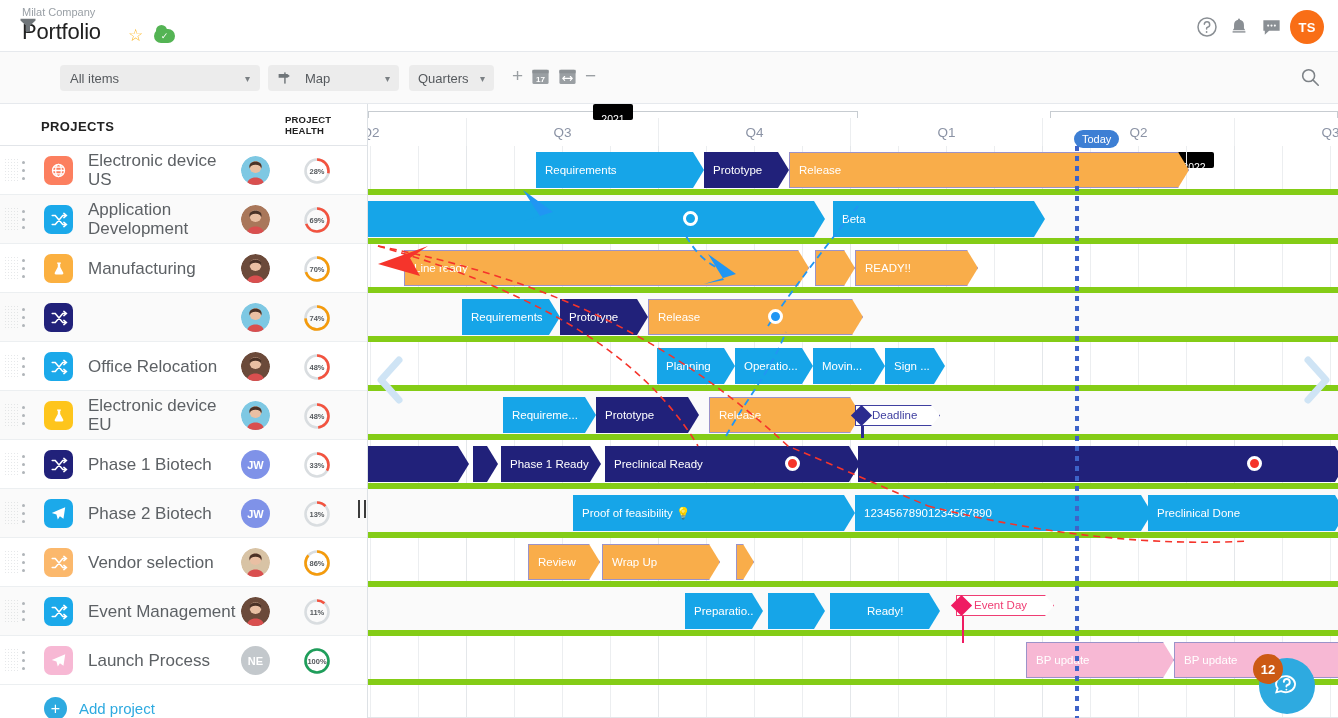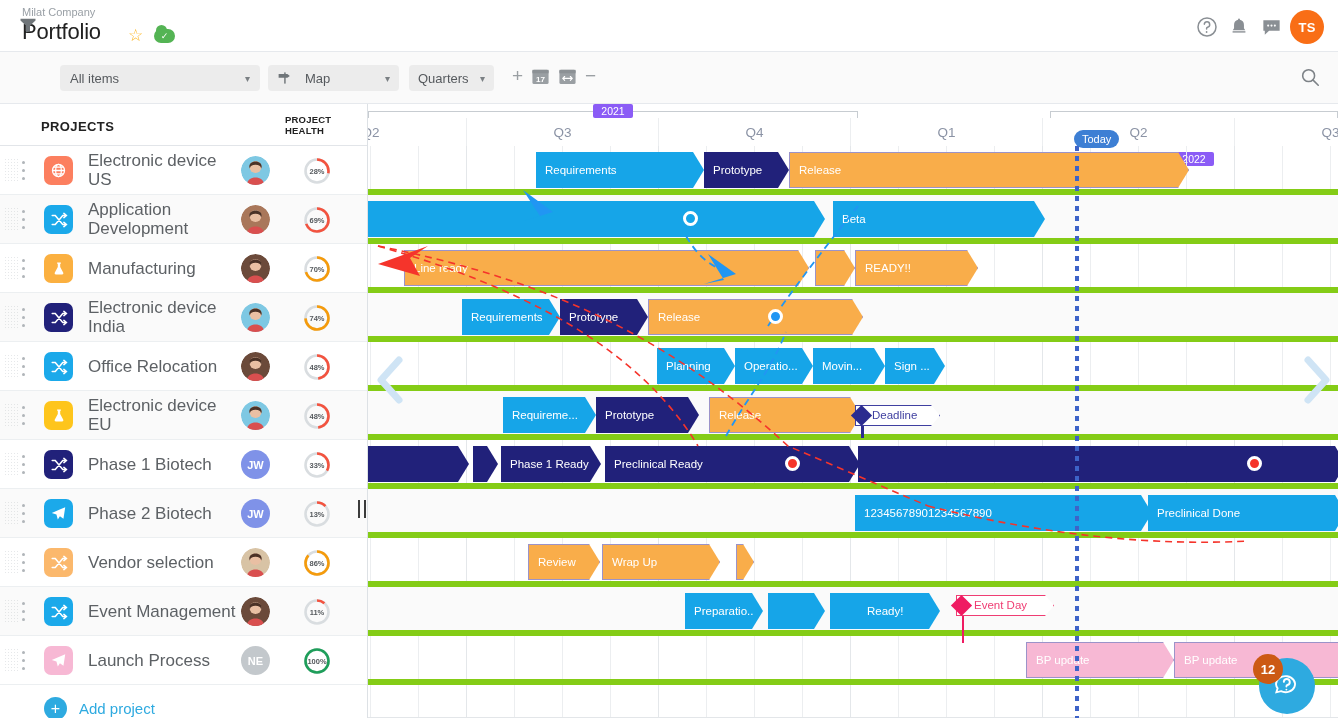--- a/index.html
+++ b/index.html
@@ -111,22 +111,22 @@
   .addproject .alabel { font-size: 15px; color: #2eaae0; }
 
   
   .timeline { position: absolute; left: 368px; top: 0; width: 970px; height: 614px; overflow: hidden; background: #fff; }
   .thead { position: absolute; left: 0; top: 0; width: 970px; height: 42px; background: #fff; }
   .yearbar { position: absolute; top: 0; height: 14px; }
   .yearbar .ybline { position: absolute; left: 0; right: 0; top: 7px; height: 1px; background: #c7ccd1; }
   .yearbar .ybtick-l, .yearbar .ybtick-r { position: absolute; top: 7px; width: 1px; height: 7px; background: #c7ccd1; }
   .yearbar .ybtick-l { left: 0; } .yearbar .ybtick-r { right: 0; }
   .ylabel {
-    position: absolute; top: 0; height: 14px; background: #8b5cf6; color: #fff;
-    font-size: 10.5px; line-height: 14px; text-align: center; border-radius: 2px; padding: 0 7px;
+    position: absolute; top: 0; height: 14px; background: #000000; color: #fff;
+    font-size: 10.5px; line-height: 14px; text-align: center; border-radius: 2px; padding: 8px 7px;
   }
   .qcell {
     position: absolute; top: 14px; height: 28px; border-left: 1px solid #eceef0;
     color: #8b93a5; font-size: 13.5px; display: flex; align-items: center; justify-content: center;
   }
   .today-pill {
     position: absolute; top: 26px; height: 18px; background: #3d7fd4; color: #fff;
     font-size: 11px; line-height: 18px; border-radius: 9px; padding: 0 8px; z-index: 9;
   }
 
@@ -427,21 +427,20 @@
             <i></i>
             <i></i>
             <i></i>
           </div>
           <div class="picon" style="background:#21217a">
             <svg width="18" height="18" viewBox="0 0 24 24" fill="none" stroke="#fff" stroke-width="2.1" stroke-linecap="round">
               <path d="M3 6h4l10 12h4M3 18h4l10-12h4"></path>
               <path d="M18.5 3.2 21.8 6l-3.3 2.8M18.5 15.2 21.8 18l-3.3 2.8"></path>
             </svg>
           </div>
-          <div class="pname">Electronic device India</div>
           <div class="pavatar" style="background:transparent">
             <svg width="29" height="29" viewBox="0 0 29 29">
               <circle cx="14.5" cy="14.5" r="14.5" fill="#7ec8e3"></circle>
               <circle cx="14.5" cy="11" r="6" fill="#e9bfa3"></circle>
               <path d="M14.5 5.4c4 0 6.2 2.3 6.2 5.2 0 .8-.3 1.5-.6 1.9-.2-2.6-2.2-3.8-5.6-3.8s-5.4 1.2-5.6 3.8c-.3-.4-.6-1.1-.6-1.9 0-2.9 2.2-5.2 6.2-5.2z" fill="#4b3227"></path>
               <path d="M5.5 29c.9-5 4.5-7.4 9-7.4s8.1 2.4 9 7.4z" fill="#d94f4f"></path>
             </svg>
           </div>
           <div class="phealth"><svg width="28" height="28" viewBox="0 0 28 28">
               <circle cx="14" cy="14" r="11.5" fill="none" stroke="#d9dde0" stroke-width="2.6"></circle>
@@ -709,20 +708,21 @@
           <div class="trow" style="top: 294px;">
             <div class="bar arrow c-navy" style="left: -8px; width: 109px;"></div>
             <div class="bar arrow c-navy" style="left: 105px; width: 25px;"></div>
             <div class="bar arrow c-navy" style="left: 133px; width: 100px;">Phase 1 Ready</div>
             <div class="bar arrow c-navy" style="left: 237px; width: 255px;">Preclinical Ready</div>
             <div class="bar arrow c-navy" style="left: 490px; width: 488px;"></div>
             <div class="milestone-ring ms-red" style="left: 417px;"></div>
             <div class="milestone-ring ms-red" style="left: 879px;"></div>
           </div>
           <div class="trow alt" style="top: 343px;">
+            <div class="bar arrow c-blue" style="left: 205px; width: 282px;">Proof of feasibility 💡</div>
             <div class="bar arrow c-blue" style="left: 487px; width: 297px;">12345678901234567890</div>
             <div class="bar arrow c-blue" style="left: 780px; width: 198px;">Preclinical Done</div>
           </div>
           <div class="trow" style="top: 392px;">
             <div class="bar arrow c-orange bordered" style="left: 160px; width: 72px;">Review</div>
             <div class="bar arrow c-orange bordered" style="left: 234px; width: 118px;">Wrap Up</div>
             <div class="bar arrow c-orange bordered" style="left: 368px; width: 18px;"></div>
           </div>
           <div class="trow alt" style="top: 441px;">
             <div class="bar arrow c-blue" style="left: 317px; width: 78px;">Preparatio..</div>

